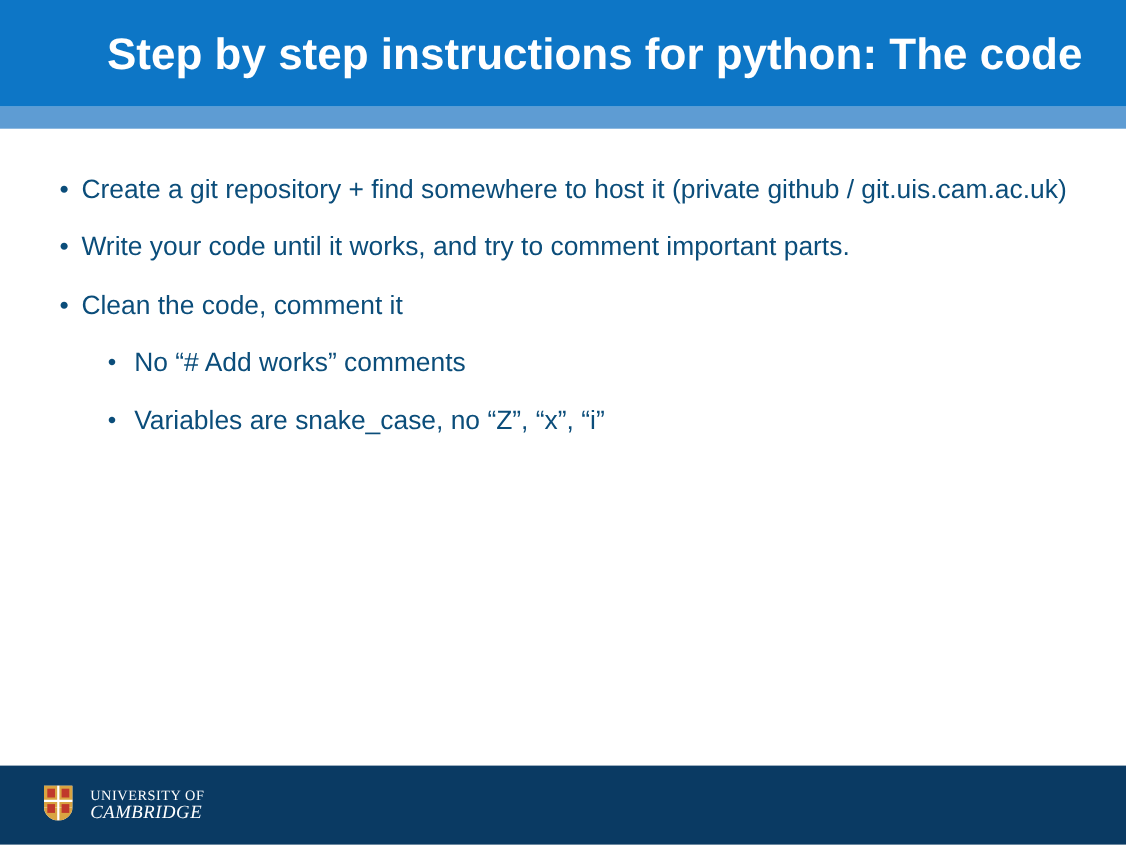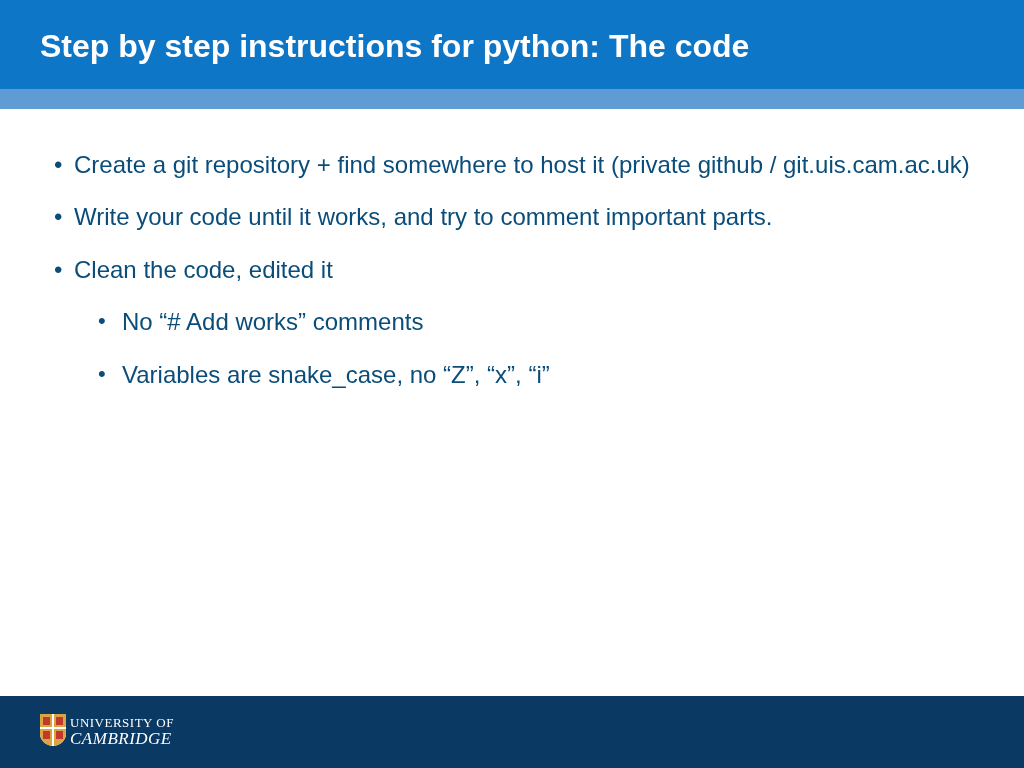--- a/index.html
+++ b/index.html
@@ -1,29 +1,29 @@
 <!DOCTYPE html>
 <html><head>
 <meta charset="utf-8">
 <style>
   * { margin: 0; padding: 0; box-sizing: border-box; }
   html, body { width: 1024px; height: 768px; font-family: Arial, Helvetica, sans-serif; background: #fff; overflow: hidden; }
   .slide { width: 1024px; height: 768px; position: relative; display: flex; flex-direction: column; }
   .header { background: #0d76c6; padding: 28px 40px 24px 40px; }
-  .header h1 { color: #fff; font-size: 32px; font-weight: bold; }
+  .header h1 { color: #fff; font-size: 40px; font-weight: bold; text-align: right; }
   .accent-bar { height: 20px; background: #5e9cd3; width: 100%; }
   .content { flex: 1; padding: 40px 50px 18px 50px; color: #0b4d7a; }
   .content ul { list-style: none; }
   .content > ul > li { font-size: 24px; line-height: 1.35; margin-bottom: 20px; position: relative; padding-left: 24px; }
   .content > ul > li::before { content: "•"; position: absolute; left: 4px; top: 0; color: #0b4d7a; font-size: 24px; }
   .content ul ul { margin-top: 20px; }
   .content ul ul > li { font-size: 24px; line-height: 1.35; margin-bottom: 20px; position: relative; padding-left: 48px; }
   .content ul ul > li::before { content: "•"; position: absolute; left: 24px; top: 0; color: #0b4d7a; font-size: 22px; }
   .footer { background: #0a3a63; height: 72px; display: flex; align-items: center; padding-left: 40px; }
-  .logo-block { display: flex; align-items: center; gap: 4px; }
+  .logo-block { display: flex; align-items: center; gap: 16px; }
   .crest { width: 26px; height: 32px; }
   .logo-text { color: #fff; font-size: 15px; line-height: 1.1; letter-spacing: 0.5px; font-family: Georgia, 'Times New Roman', serif; }
   .logo-text .line1 { font-size: 13px; }
   .logo-text .line2 { font-size: 17px; font-style: italic; }
 </style>
 </head>
 <body>
 
 <div class="slide">
 
@@ -34,21 +34,21 @@
 
   <div class="content">
     <ul>
       <li>
         <span>Create a git repository + find somewhere to host it (private github / git.uis.cam.ac.uk)</span>
       </li>
       <li>
         <span>Write your code until it works, and try to comment important parts.</span>
       </li>
       <li>
-        <span>Clean the code, edited it</span>
+        <span>Clean the code, comment it</span>
         <ul>
           <li><span>No “# Add works” comments</span></li>
           <li><span>Variables are snake_case, no “Z”, “x”, “i”</span></li>
         </ul>
       </li>
     </ul>
   </div>
 
   <div class="footer">
     <div class="logo-block">

